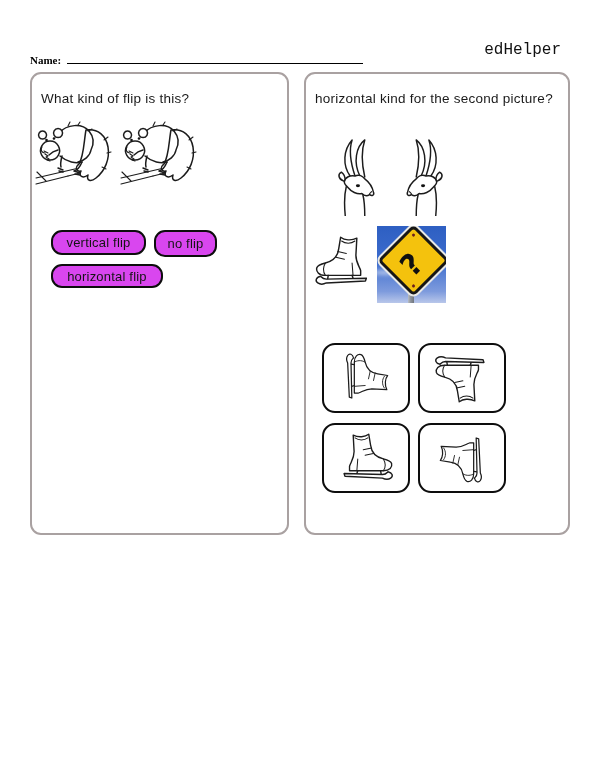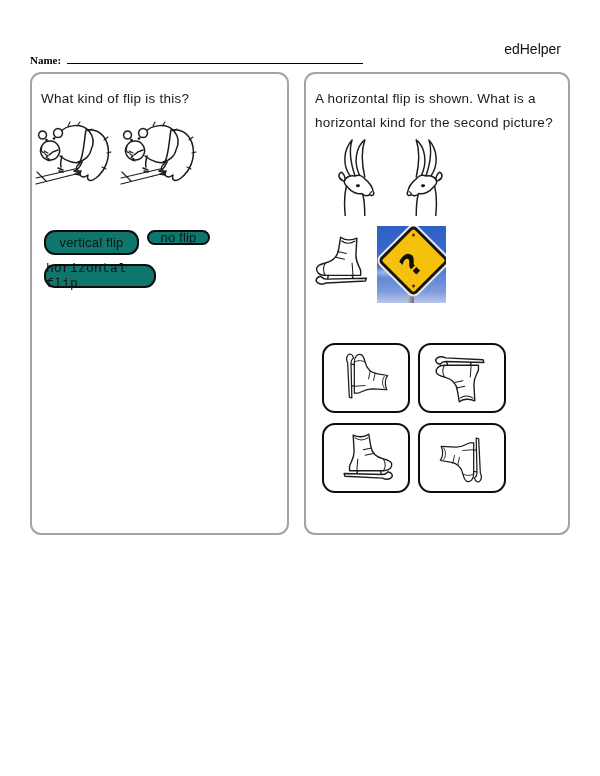--- a/index.html
+++ b/index.html
@@ -1,38 +1,38 @@
 <!DOCTYPE html>
 <html><head>
 <meta charset="utf-8">
 <style>
   html,body{margin:0;padding:0;}
   body{width:600px;height:776px;background:#ffffff;font-family:"Liberation Sans",sans-serif;color:#1c1c1c;}
   #canvas{position:relative;width:600px;height:776px;background:#fff;overflow:hidden;}
 
   
-  .brand{position:absolute;top:41px;right:39px;font-family:Liberation Sans, sans-serif;font-size:14px;color:#111;margin-left:12px;}
+  .brand{position:absolute;top:41px;right:39px;font-family:Liberation Mono, monospace;font-size:16px;color:#111;margin-left:12px;}
   .name-row{position:absolute;left:30px;top:50px;white-space:nowrap;}
   .name-label{font-family:"Liberation Serif",serif;font-weight:bold;font-size:11px;color:#000;}
   .name-line{display:inline-block;width:296px;height:12px;border-bottom:1.8px solid #000;margin-left:6px;}
 
   
   .panel{position:absolute;top:72px;height:463px;border:2px solid #a9a1a1;border-radius:11px;background:#fff;box-sizing:border-box;}
   .panel.left{left:30px;width:259px;}
   .panel.right{left:304px;width:266px;}
   .question{position:absolute;left:9px;top:13px;font-size:13.5px;letter-spacing:.25px;color:#1a1a1a;line-height:24px;}
 
   
   .animal-row{position:absolute;left:2px;top:46px;white-space:nowrap;}
   .animal-row svg{margin-right:1px;}
   .answer-btn{position:absolute;display:flex;align-items:center;justify-content:center;
-    border:2.2px solid #0d0d0d;border-radius:11px;background:#0f766e;font-size:13px;letter-spacing:.2px;color:#141414;cursor:pointer;box-sizing:border-box;}
+    border:2.2px solid #0d0d0d;border-radius:11px;background:#d946ef;font-size:13px;letter-spacing:.2px;color:#141414;cursor:pointer;box-sizing:border-box;margin-left:7px;}
   .btn-vertical{left:12px;top:156px;width:95px;height:25px;}
-  .btn-no{left:115px;top:156px;width:63px;height:15px;}
-  .btn-horizontal{left:12px;top:190px;width:112px;height:24px;font-family:Liberation Mono, monospace;}
+  .btn-no{left:115px;top:156px;width:63px;height:27px;}
+  .btn-horizontal{left:12px;top:190px;width:112px;height:24px;}
 
   
   .gazelle-row{position:absolute;left:30px;top:64px;white-space:nowrap;}
   .gazelle-row svg{vertical-align:top;}
   .gazelle-gap{display:inline-block;width:29px;}
   .flipped{transform:scaleX(-1);}
   .prompt-skate{position:absolute;left:7px;top:159px;}
 
   
   .sign{position:absolute;left:71px;top:152px;width:69px;height:77px;overflow:hidden;
@@ -133,21 +133,20 @@
           <use href="#lemur"></use>
         </svg>
     </div>
     <div class="answer-btn btn-vertical">vertical flip</div>
     <div class="answer-btn btn-no">no flip</div>
     <div class="answer-btn btn-horizontal">horizontal flip</div>
   </div>
 
   <div class="panel right">
     <div class="question">
-      <div>A horizontal flip is shown. What is a</div>
       <div>horizontal kind for the second picture?</div>
     </div>
 
     <div class="gazelle-row">
       <svg viewBox="0 0 40 80" width="40" height="78">
           <use href="#gazelle"></use>
         </svg><span class="gazelle-gap"></span><svg viewBox="0 0 40 80" width="40" height="78" class="flipped">
           <use href="#gazelle"></use>
         </svg>
     </div>

